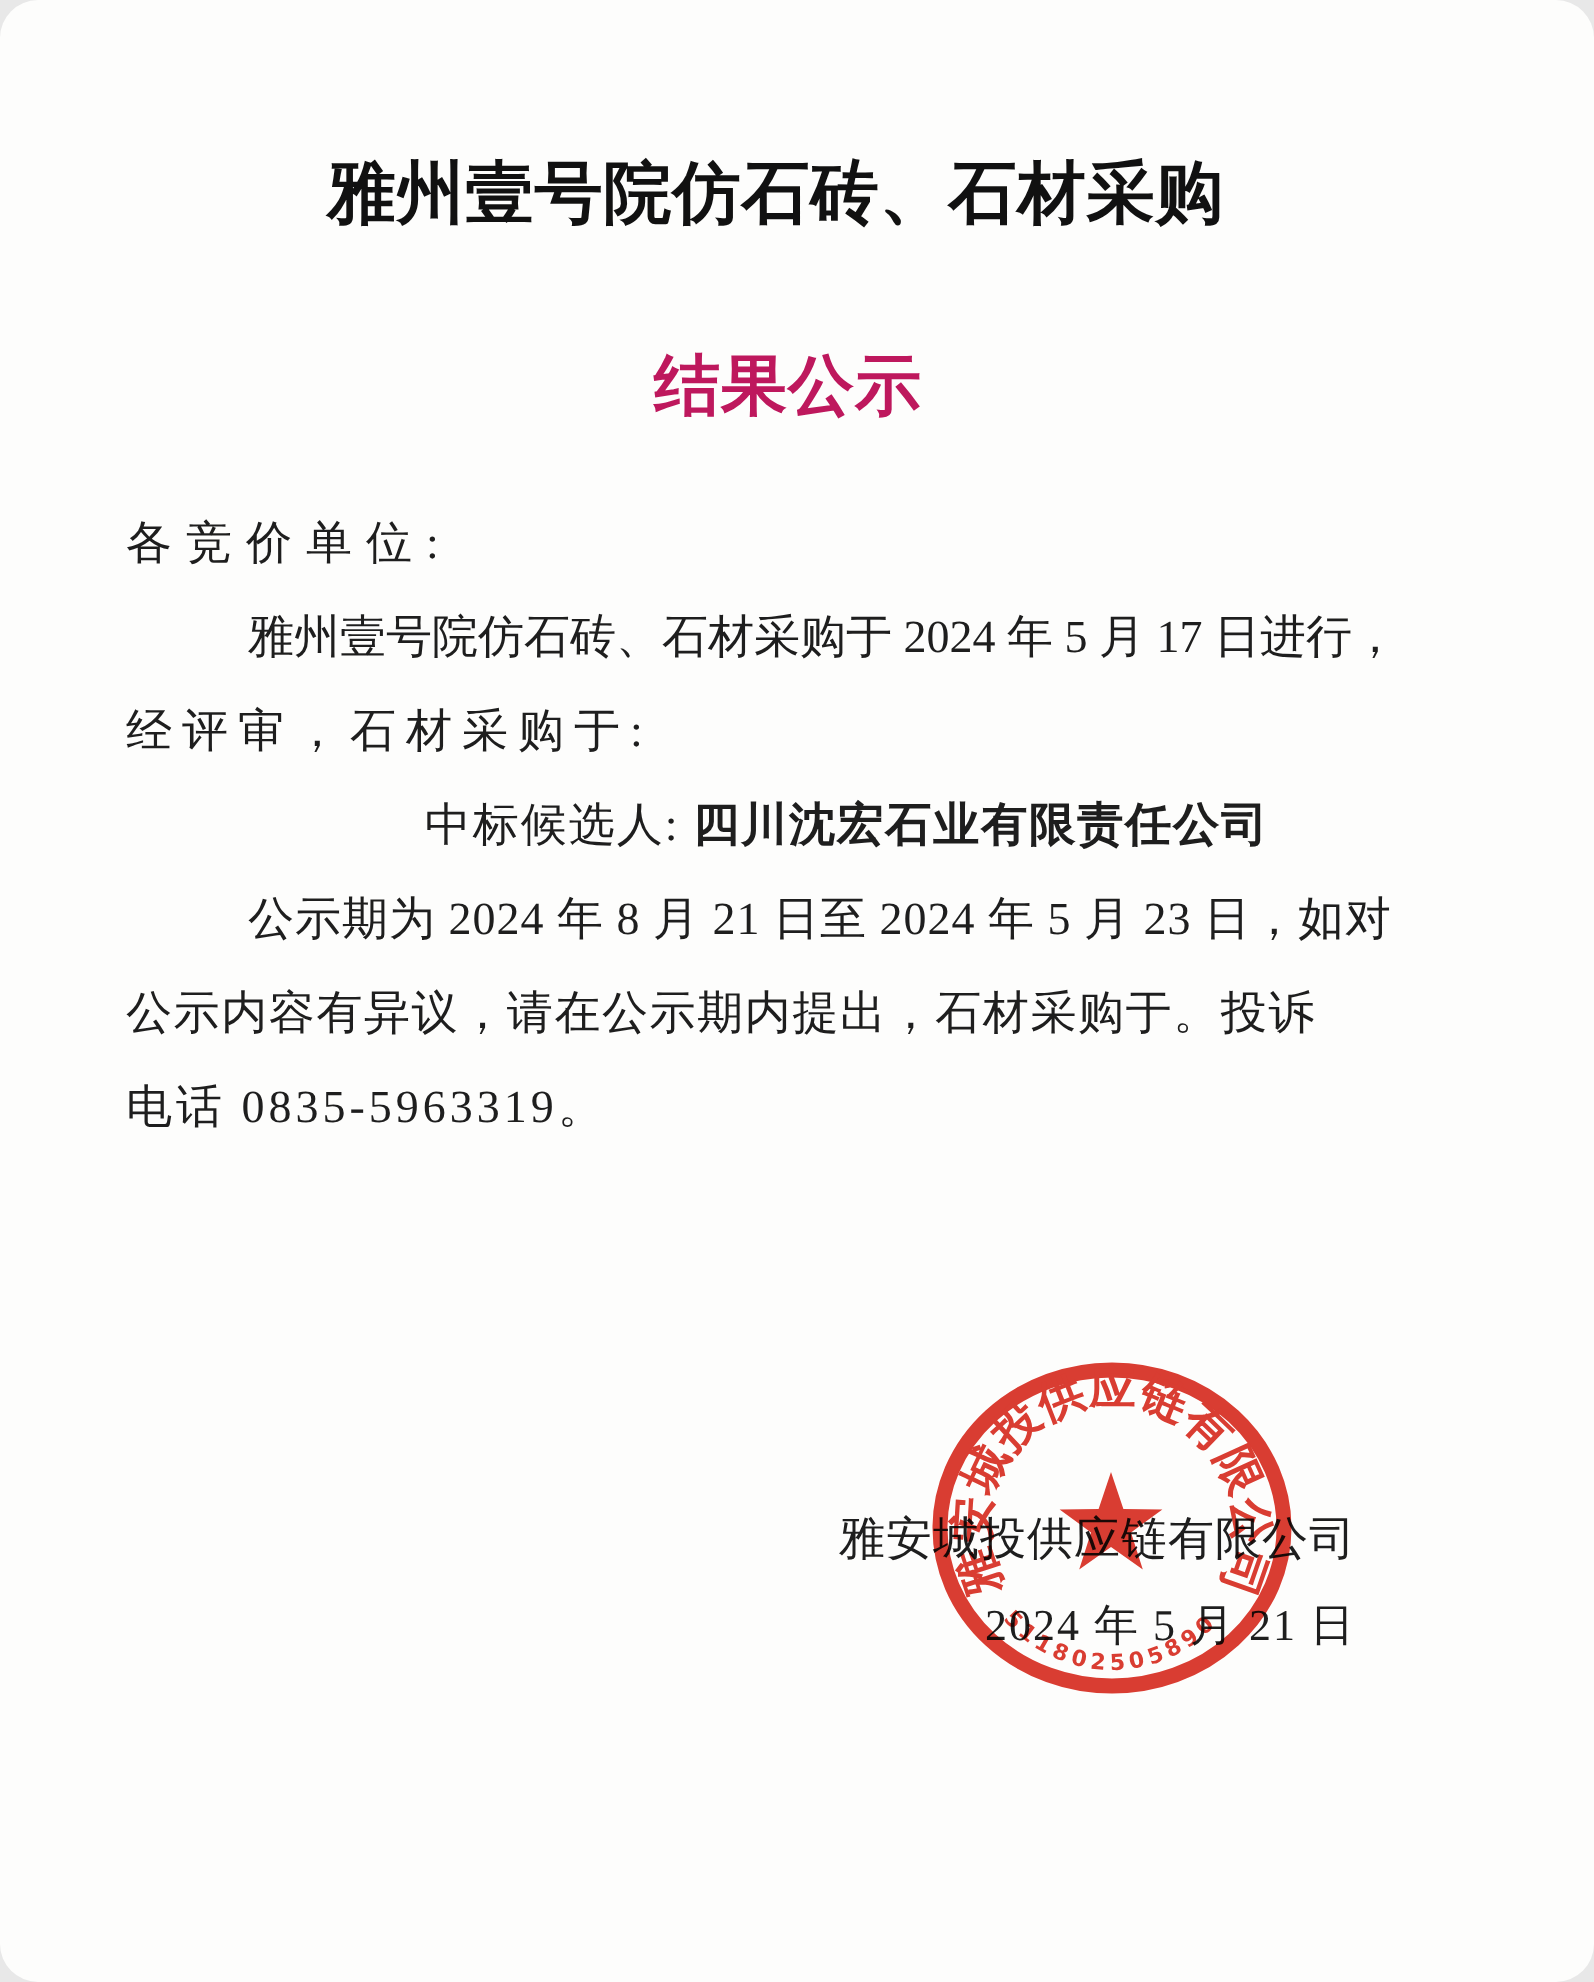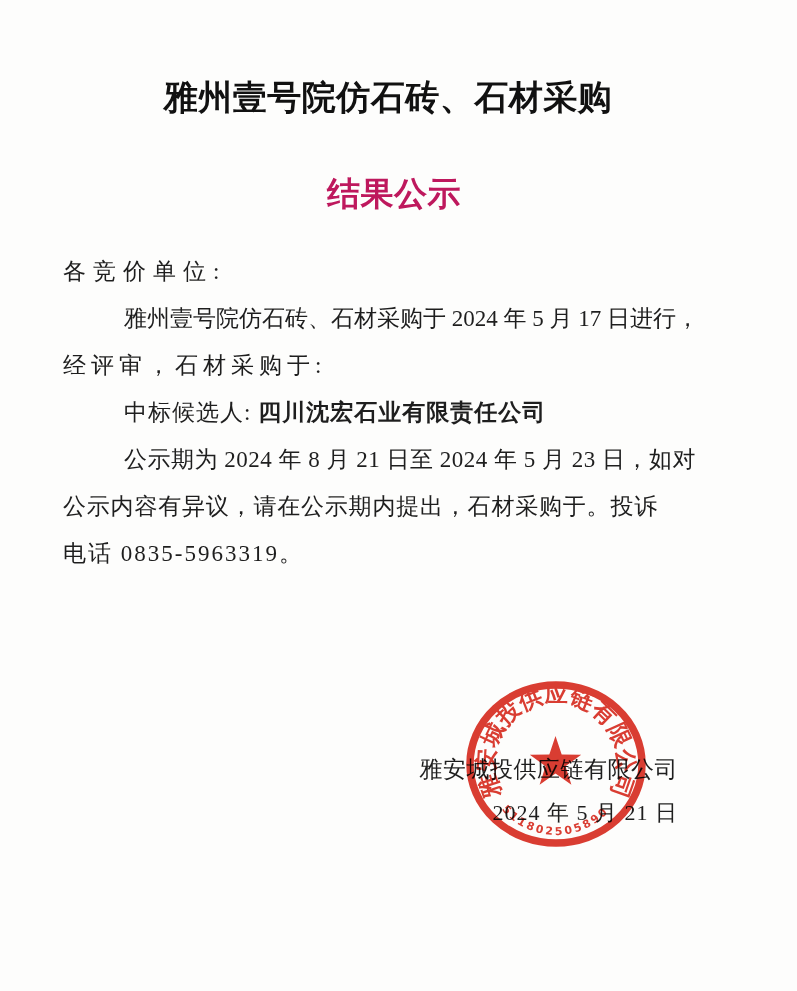--- a/index.html
+++ b/index.html
@@ -9,20 +9,21 @@
   }
   .page {
     position: relative;
     width: 797px;
     height: 991px;
     margin: 0 auto;
     background: #fdfdfc;
     overflow: hidden;
     font-family: "Liberation Serif", "DejaVu Serif", serif;
     color: #1c1c1c;
+    border-radius: 19px;
   }
   
   .doc-title {
     position: absolute;
     top: 76px;
     left: 63px;
     width: 650px;
     margin: 0;
     text-align: center;
     font-size: 34px;
@@ -56,21 +57,21 @@
     font-size: 23px;
     line-height: 47px;
     height: 47px;
     white-space: nowrap;
     color: #1e1e1e;
   }
   .indent { text-indent: 61px; }
   .l1 { letter-spacing: 7px; }
   .l2 { letter-spacing: 0px; }
   .l3 { letter-spacing: 5px; }
-  .l4 { letter-spacing: 1px; }
+  .l4 { letter-spacing: 1px; text-align: center; }
   .l5 { letter-spacing: 0.5px; }
   .l6 { letter-spacing: 0.8px; }
   .l7 { letter-spacing: 2px; }
   .winner-company { font-weight: 700; }
   
   .signature {
     position: absolute;
     top: 756px;
     right: 119px;
     text-align: right;

